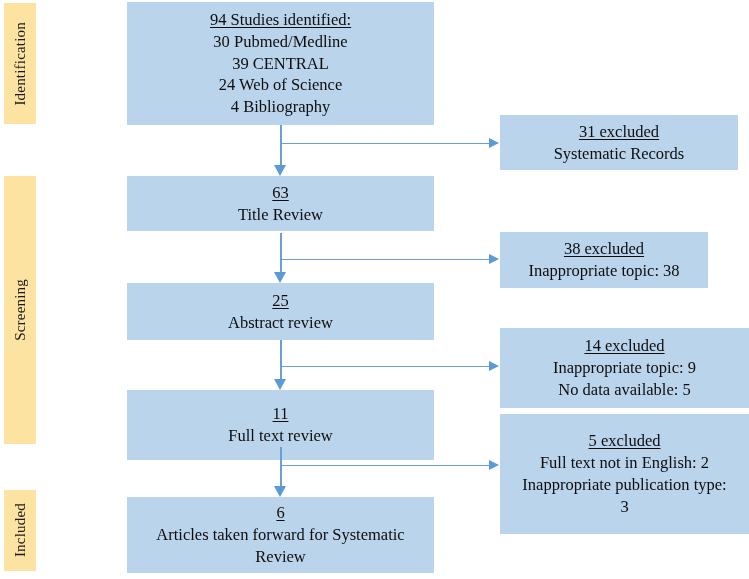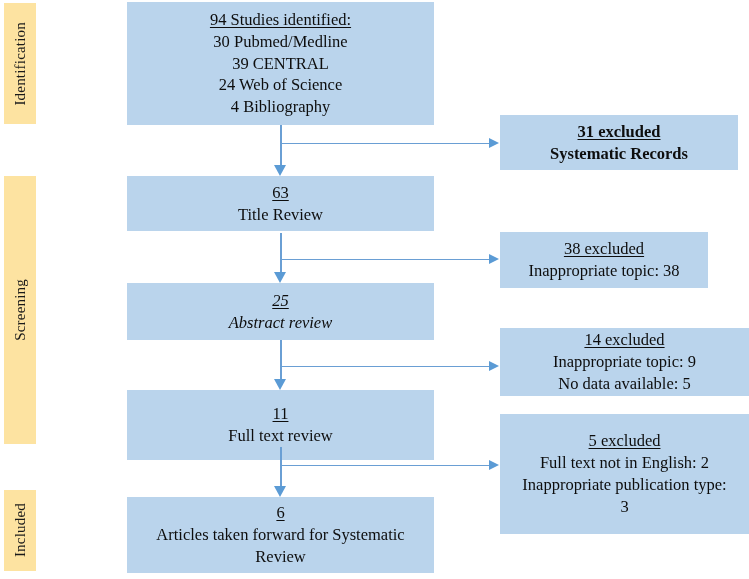--- a/index.html
+++ b/index.html
@@ -120,46 +120,46 @@
     <span class="line">39 CENTRAL</span>
     <span class="line">24 Web of Science</span>
     <span class="line">4 Bibliography</span>
   </div>
 
   <div class="box" style="left:127px; top:176px; width:307px; height:55px;">
     <span class="line head">63</span>
     <span class="line">Title Review</span>
   </div>
 
-  <div class="box" style="left:127px; top:283px; width:307px; height:57px;font-style:italic;">
+  <div class="box" style="left:127px; top:283px; width:307px; height:57px;">
     <span class="line head">25</span>
     <span class="line">Abstract review</span>
   </div>
 
   <div class="box" style="left:127px; top:390px; width:307px; height:70px;">
     <span class="line head">11</span>
     <span class="line">Full text review</span>
   </div>
 
   <div class="box" style="left:127px; top:497px; width:307px; height:76px;">
     <span class="line head">6</span>
     <span class="line wrap">Articles taken forward for Systematic Review</span>
   </div>
 
-  <div class="box" style="left:500px; top:115px; width:238px; height:55px;font-weight:bold;">
+  <div class="box" style="left:500px; top:115px; width:238px; height:55px;">
     <span class="line head">31 excluded</span>
     <span class="line">Systematic Records</span>
   </div>
 
   <div class="box" style="left:500px; top:232px; width:208px; height:56px;">
     <span class="line head">38 excluded</span>
     <span class="line">Inappropriate topic: 38</span>
   </div>
 
-  <div class="box" style="left:500px; top:328px; width:249px; height:68px;">
+  <div class="box" style="left:500px; top:328px; width:249px; height:80px;">
     <span class="line head">14 excluded</span>
     <span class="line">Inappropriate topic: 9</span>
     <span class="line">No data available: 5</span>
   </div>
 
   <div class="box" style="left:500px; top:414px; width:249px; height:120px;">
     <span class="line head">5 excluded</span>
     <span class="line">Full text not in English: 2</span>
     <span class="line wrap" style="max-width:210px;">Inappropriate publication type: 3</span>
   </div>

